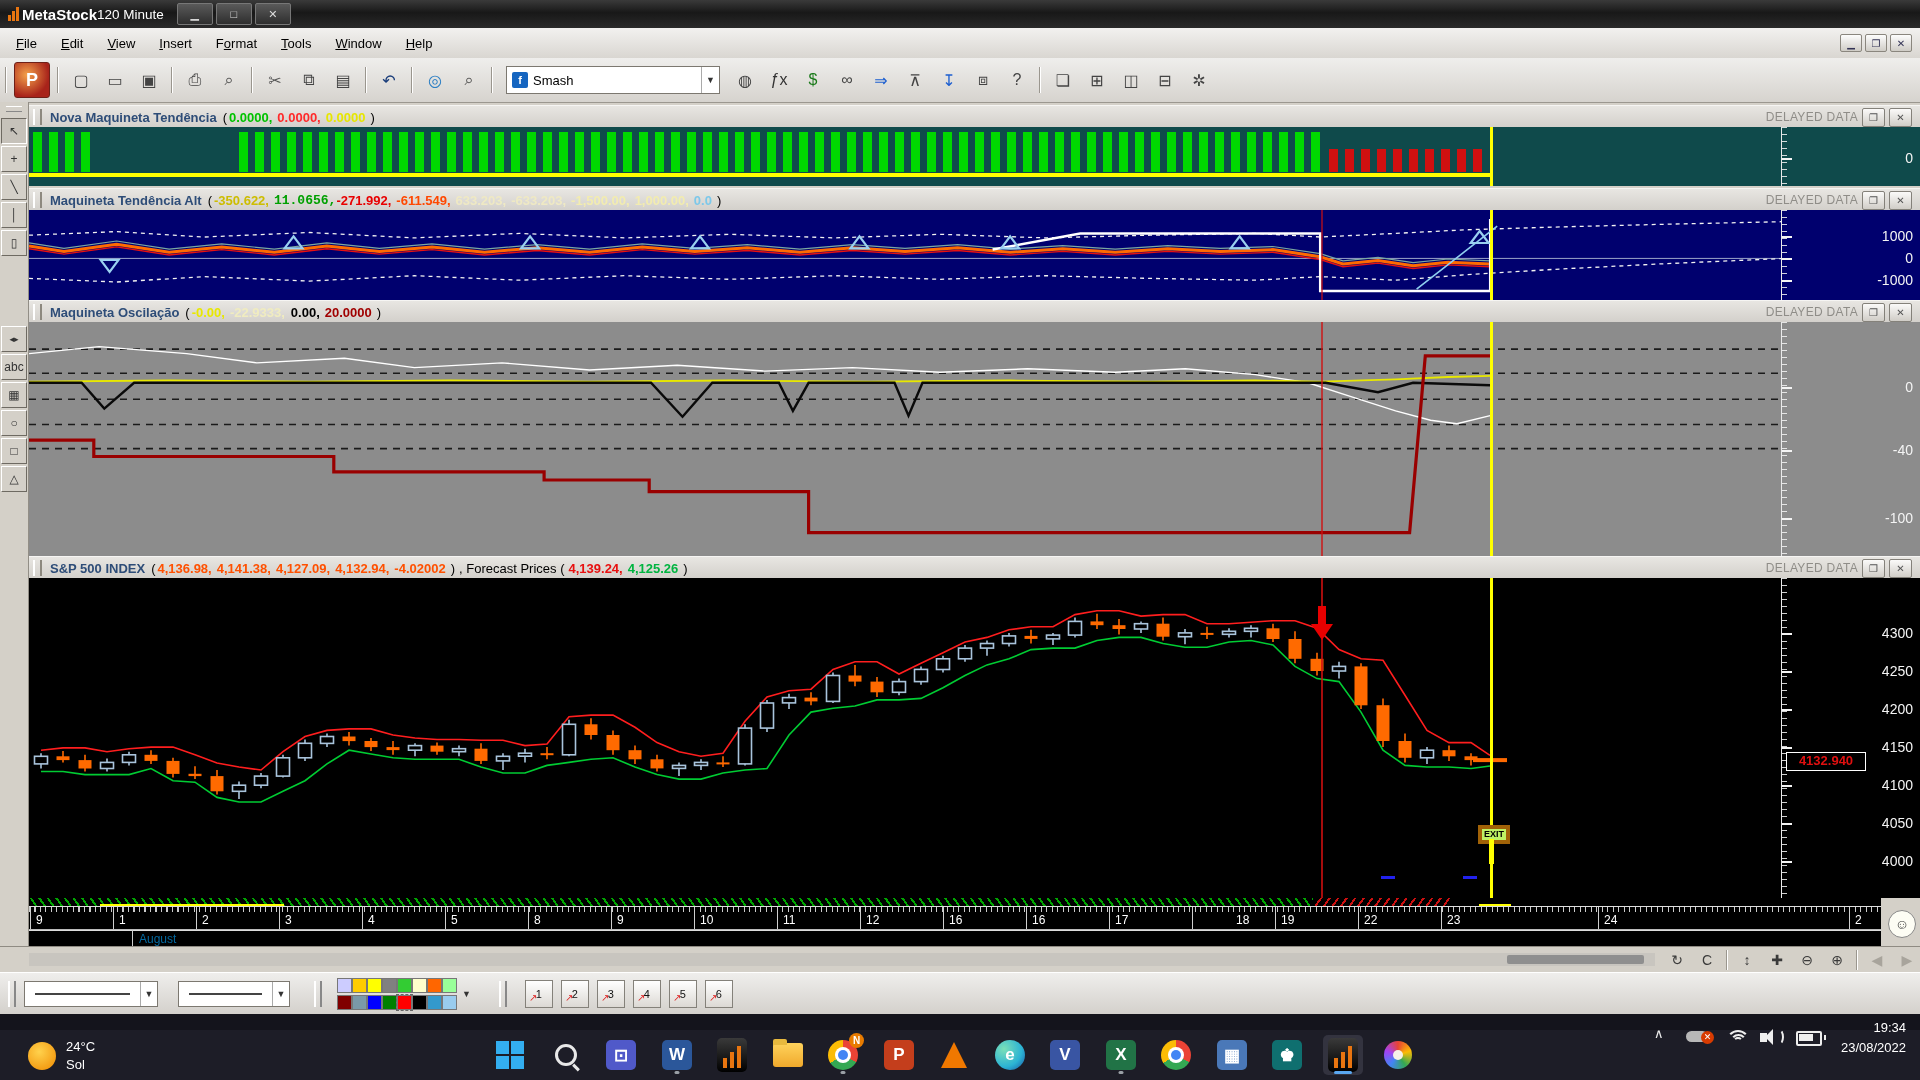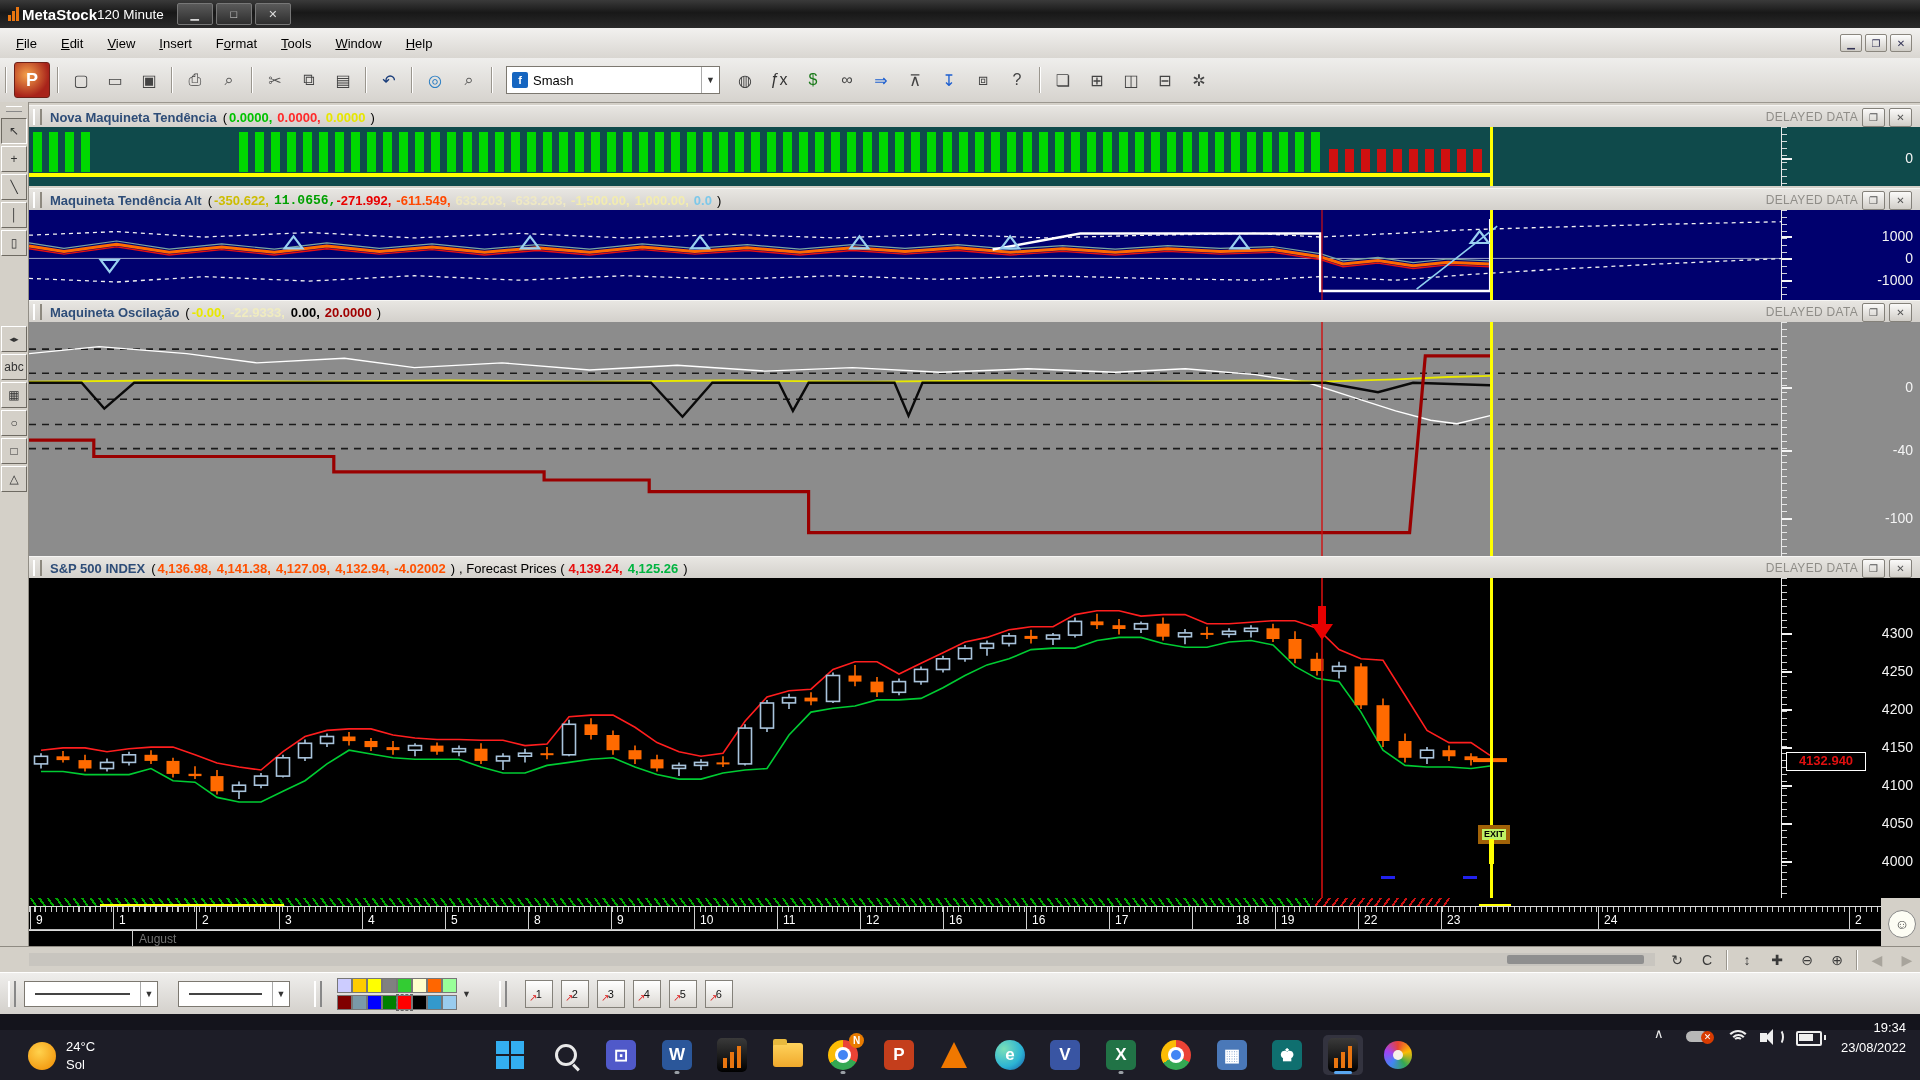--- a/index.html
+++ b/index.html
@@ -30,21 +30,21 @@
   .axis{left:1781px;width:139px;border-left:1px solid #e9e9e9;overflow:hidden;}
   .axis-label{position:absolute;right:8px;color:#f4f4f4;font-size:14px;transform:translateY(-50%);}
   .tickcol{position:absolute;left:0;top:0;width:5px;height:100%;
      background:repeating-linear-gradient(to bottom,rgba(244,244,244,.85) 0 1px,transparent 1px 7px);}
   .majtick{position:absolute;left:0;width:10px;height:2px;background:#f4f4f4;}
   .vline{position:absolute;top:0;}
   
   #ruler{left:29px;top:898px;width:1852px;height:48px;background:#000;}
   .daylab{position:absolute;top:11px;color:#fff;font-size:12px;}
   .daysep{position:absolute;top:8px;width:1px;height:23px;background:#cfcfcf;}
-  #monthband{position:absolute;left:0;top:31px;width:100%;height:17px;border-top:1px solid #bbb;color:#737373;font-size:12px;}
+  #monthband{position:absolute;left:0;top:31px;width:100%;height:17px;border-top:1px solid #bbb;color:#0369a1;font-size:12px;}
   
   #scrollrow{left:0;top:946px;width:1920px;height:26px;background:#d4d0c8;border-top:1px solid #8f8b83;}
   .scr-btn{width:26px;height:20px;margin:0 1px;display:flex;align-items:center;justify-content:center;font-size:14px;color:#3a3a3a;border:1px solid transparent;}
   .scr-sep{width:1px;height:20px;background:#9a968e;border-right:1px solid #fff;margin:0 4px;}
   
   #styletoolbar{left:0;top:972px;width:1920px;height:42px;background:linear-gradient(#efeeec,#d3d0cb);border-top:1px solid #fff;}
   .combo{height:24px;background:#fff;border:1px solid #7c7870;display:flex;align-items:center;}
   .combo .line{flex:1;height:2px;background:#444;margin:0 10px;}
   .combo .arrow{width:16px;height:100%;border-left:1px solid #aaa;display:flex;align-items:center;justify-content:center;font-size:9px;color:#333;}
   .swatch{width:13px;height:13px;border:1px solid #777;margin:1px;}

